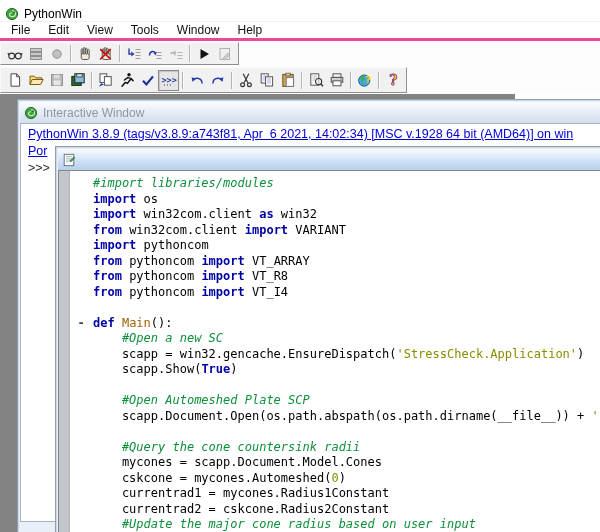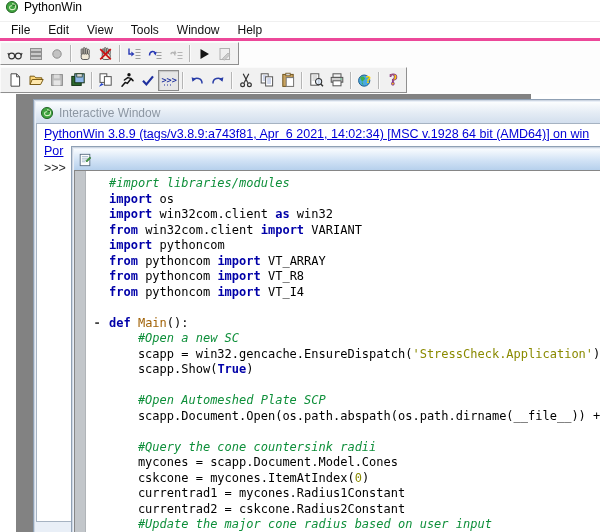--- a/index.html
+++ b/index.html
@@ -1,39 +1,39 @@
 <!DOCTYPE html>
 <html><head>
 <meta charset="utf-8">
 <style>
   * { margin:0; padding:0; box-sizing:border-box; }
   body { background:#ffffff; font-family:"Liberation Sans", sans-serif; }
   .screen { position:relative; width:600px; height:532px; overflow:hidden; background:#fff; }
 
   
   .titlebar { position:absolute; left:0; top:0; width:600px; height:22px; background:#ffffff;
-              display:flex; align-items:flex-start; padding-left:5px; gap:5px; border-bottom:1px solid #f0f0f0; }
+              display:flex; align-items:flex-end; padding-left:5px; gap:5px; border-bottom:1px solid #f0f0f0; }
   .titlebar .t-label { font-size:12px; color:#000; }
   .menubar { position:absolute; left:0; top:22px; width:600px; height:19px; background:#ffffff;
              border-bottom:3px solid #ec4899; display:flex; align-items:center; padding-left:2px; }
   .menu-item { font-size:12px; color:#111; padding:1px 9px; cursor:default; }
 
   .tb-band { position:absolute; left:0; top:41px; width:600px; height:53px; background:#fdfdfd; }
   .toolbar { position:absolute; background:#f1f1f1; border:1px solid;
              border-color:#fafafa #8f8f8f #8f8f8f #fafafa; display:flex; align-items:center; padding:1px 3px; }
   #toolbar-debug    { left:0; top:1px;  height:23px; }
   #toolbar-standard { left:0; top:26px; height:26px; }
   .tbbtn { width:21px; height:19px; display:flex; align-items:center; justify-content:center;
            border:1px solid transparent; background:transparent; }
   #toolbar-standard .tbbtn { height:21px; }
   .tbbtn.pressed { border-color:#8a8a8a; background:#e6e6e6; box-shadow:inset 1px 1px 1px rgba(0,0,0,.15); }
   .tbsep { width:1px; height:17px; background:#b5b5b5; margin:0 3px; box-shadow:1px 0 0 #fbfbfb; }
 
   
-  .mdi { position:absolute; left:16px; top:94px; width:515px; height:438px; background:#828282;padding-left:48px; }
+  .mdi { position:absolute; left:0; top:94px; width:515px; height:438px; background:#828282;padding-left:48px; }
 
   
   .child { position:absolute; border:1px solid #8fa0b4; background:#e9eff7; padding:2px; box-shadow:0 0 0 1px #cdd6e2 inset; }
   .child-title { height:21px; display:flex; align-items:center; gap:5px; padding-left:4px; font-size:12px; }
   #interactive-window { left:17px; top:99px; width:620px; height:450px; }
   #interactive-window .child-title { background:linear-gradient(#fbfdfe, #e3ebf4 55%, #d3dfee); color:#8d97a3; }
   #editor-window { left:55px; top:146px; width:600px; height:420px; }
   #editor-window .child-title { background:linear-gradient(#f8fbfe, #d4e4f6 50%, #b6d0ec); color:#000; }
 
   .iw-body { background:#fff; border:1px solid #a6b3c2; height:399px; padding:2px 0 0 7px; overflow:hidden; }
@@ -333,21 +333,21 @@
             <div class="cl"><span class="fold">-</span><span class="txt"><span class="tk-k">def</span><span class="tk-p"> </span><span class="tk-d">Main</span><span class="tk-p">():</span></span></div>
             <div class="cl"><span class="fold"></span><span class="txt"><span class="tk-c">    #Open a new SC</span></span></div>
             <div class="cl"><span class="fold"></span><span class="txt"><span class="tk-p">    scapp = win32.gencache.EnsureDispatch(</span><span class="tk-s">'StressCheck.Application'</span><span class="tk-p">)</span></span></div>
             <div class="cl"><span class="fold"></span><span class="txt"><span class="tk-p">    scapp.Show(</span><span class="tk-k">True</span><span class="tk-p">)</span></span></div>
             <div class="cl"><span class="fold"></span><span class="txt"></span></div>
             <div class="cl"><span class="fold"></span><span class="txt"><span class="tk-c">    #Open Automeshed Plate SCP</span></span></div>
             <div class="cl"><span class="fold"></span><span class="txt"><span class="tk-p">    scapp.Document.Open(os.path.abspath(os.path.dirname(__file__)) + </span><span class="tk-s">'</span></span></div>
             <div class="cl"><span class="fold"></span><span class="txt"></span></div>
             <div class="cl"><span class="fold"></span><span class="txt"><span class="tk-c">    #Query the cone countersink radii</span></span></div>
             <div class="cl"><span class="fold"></span><span class="txt"><span class="tk-p">    mycones = scapp.Document.Model.Cones</span></span></div>
-            <div class="cl"><span class="fold"></span><span class="txt"><span class="tk-p">    cskcone = mycones.ItemAtIndex(</span><span class="tk-n">0</span><span class="tk-p">)</span></span></div>
+            <div class="cl"><span class="fold"></span><span class="txt"><span class="tk-p">    cskcone = mycones.Automeshed(</span><span class="tk-n">0</span><span class="tk-p">)</span></span></div>
             <div class="cl"><span class="fold"></span><span class="txt"><span class="tk-p">    currentrad1 = mycones.Radius1Constant</span></span></div>
             <div class="cl"><span class="fold"></span><span class="txt"><span class="tk-p">    currentrad2 = cskcone.Radius2Constant</span></span></div>
             <div class="cl"><span class="fold"></span><span class="txt"><span class="tk-c">    #Update the major cone radius based on user input</span></span></div>
           </div>
       </div>
     </div>
 
   </div>
 </div>
 

